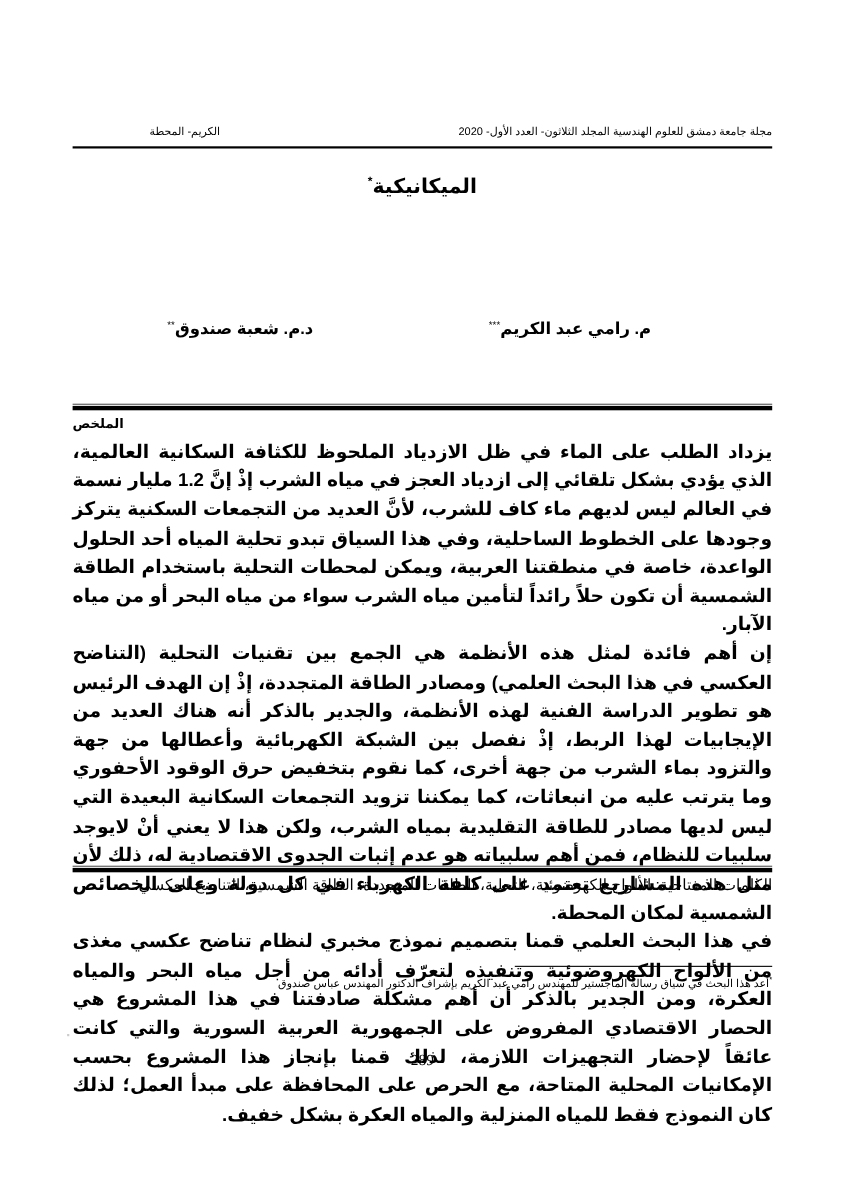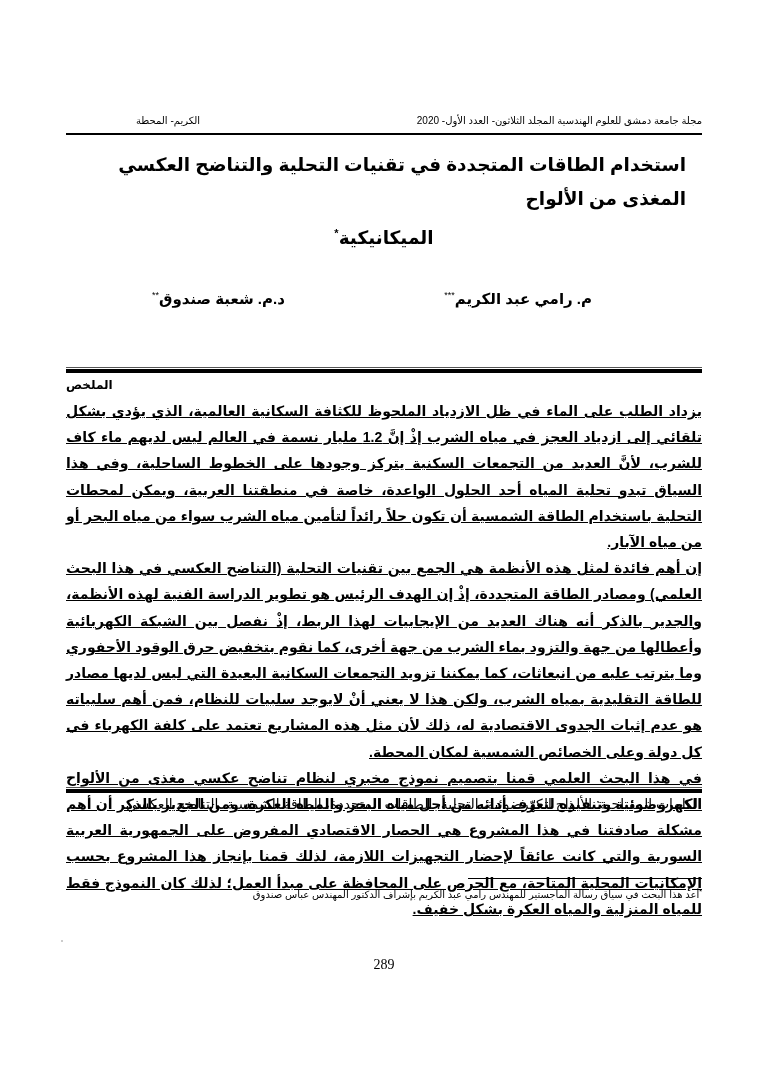--- a/index.html
+++ b/index.html
@@ -19,21 +19,21 @@
              font-weight: bold; font-size: 15px; }
   .author1 { position: absolute; right: 110px; top: 0; }
   .author2 { position: absolute; left: 86px; top: 0; }
   .authors sup { font-size: 9px; font-weight: normal; }
   .double-rule { position: absolute; left: 66px; width: 636px; height: 6px; }
   .double-rule .thin { height: 1px; background: #555; }
   .double-rule .thick { height: 4px; background: #000; margin-top: 1px; }
   .abstract-heading { position: absolute; top: 378px; left: 66px; width: 636px; text-align: left;
                       direction: rtl; font-weight: bold; font-size: 12px; }
   .abstract { position: absolute; top: 398px; left: 66px; width: 636px; direction: rtl; text-align: justify;
-              font-weight: bold; font-size: 14px; line-height: 26.2px; text-decoration: underline; }
+              font-weight: bold; font-size: 17px; line-height: 26.2px; }
   .abstract p { margin: 0; }
   .keywords { position: absolute; top: 796px; left: 66px; width: 636px; direction: rtl; font-size: 14px; }
   .fn-rule { position: absolute; top: 878px; left: 468px; width: 234px; height: 1px; background: #000; }
   .footnotes { position: absolute; top: 883px; left: 180px; width: 522px; direction: rtl; font-size: 10px;
                line-height: 17px; }
   .footnotes div { white-space: nowrap; }
   .footnotes sup { font-size: 7px; }
   .page-number { position: absolute; top: 957px; left: 354px; width: 60px; text-align: center;
                  font-family: "Liberation Serif", serif; font-size: 14px; }
   .dot { position: absolute; top: 940px; left: 61px; width: 2px; height: 2px; background: #ccc; }
@@ -43,21 +43,20 @@
 
 <div class="page">
 
   <div class="header">
     <span class="journal">مجلة جامعة دمشق للعلوم الهندسية المجلد الثلاثون- العدد الأول- 2020</span>
     <span class="authors-short">الكريم- المحطة</span>
   </div>
   <div class="header-rule"></div>
 
   <div class="title">
-    <span class="line1">استخدام الطاقات المتجددة في تقنيات التحلية والتناضح العكسي المغذى من الألواح</span>
     <span>الميكانيكية</span><sup>*</sup>
   </div>
 
   <div class="authors">
     <span class="author1">
       <span>م. رامي عبد الكريم</span><sup>***</sup>
     </span>
     <span class="author2">
       <span>د.م. شعبة صندوق</span><sup>**</sup>
     </span>

